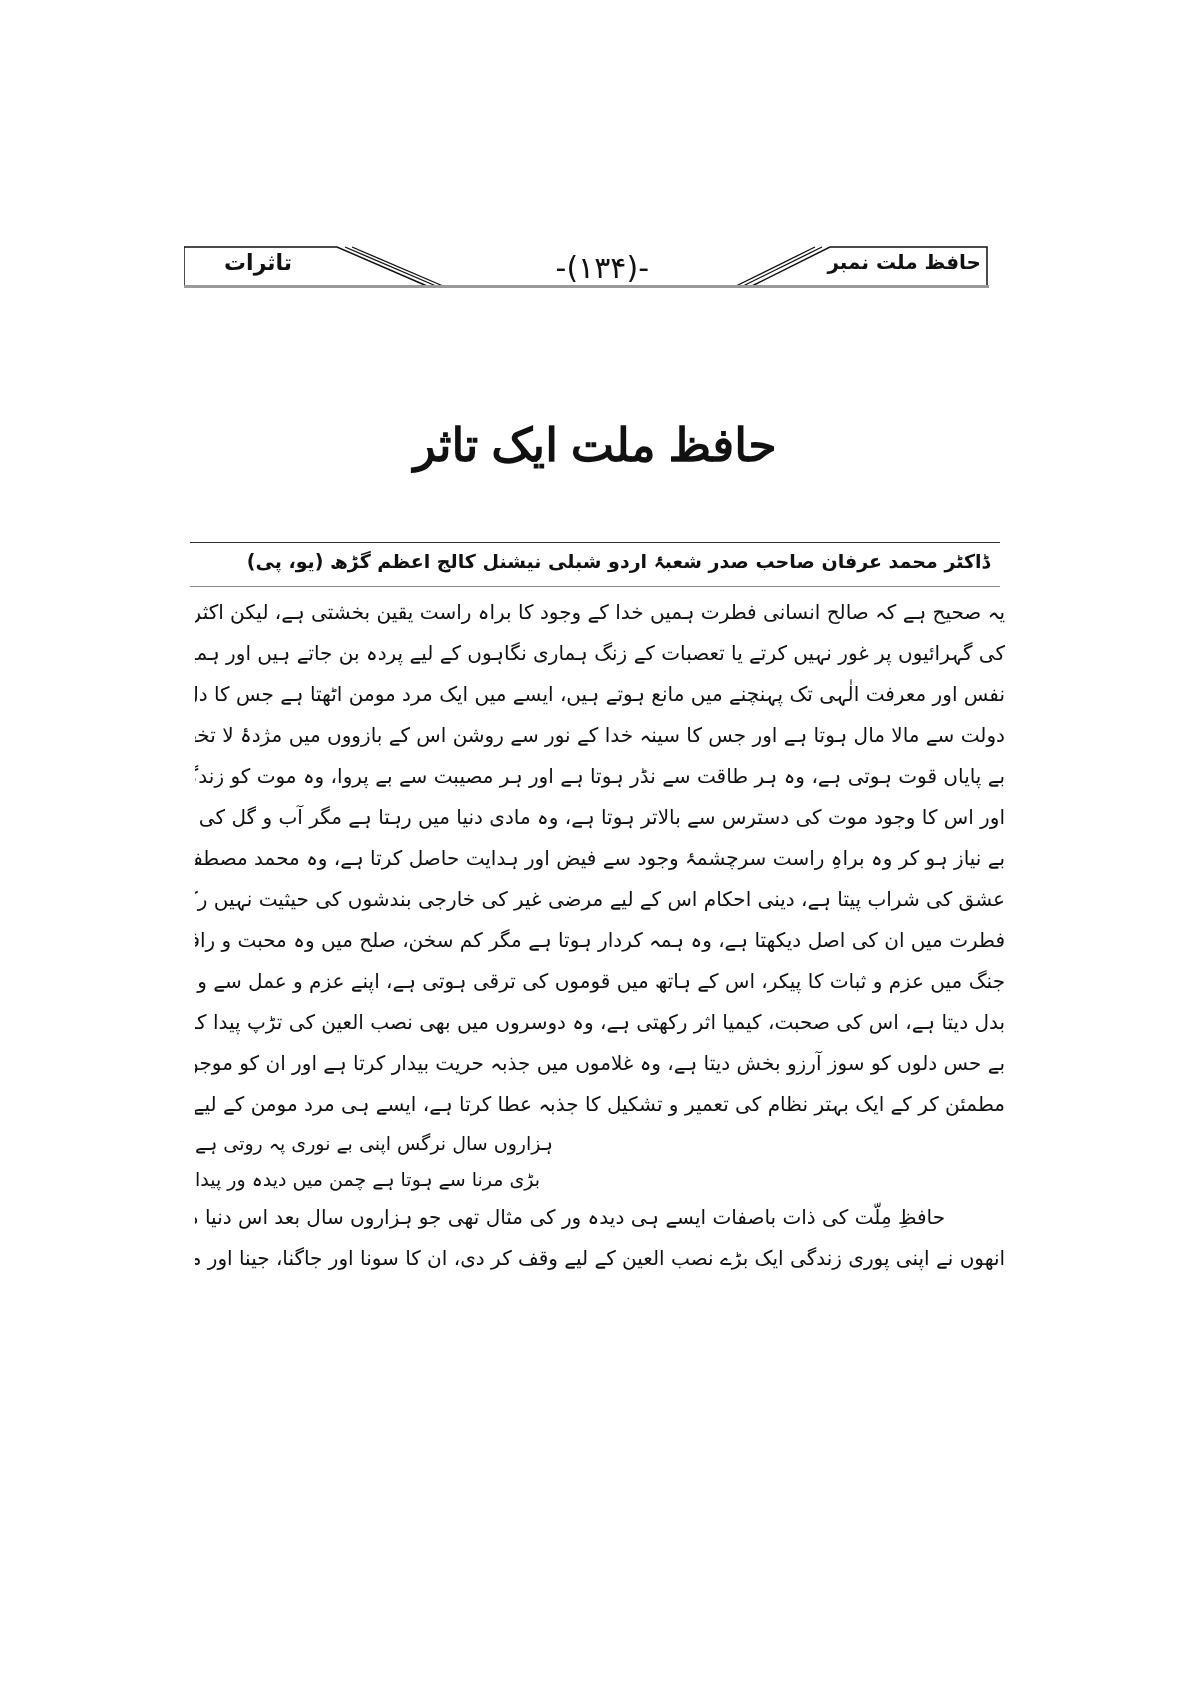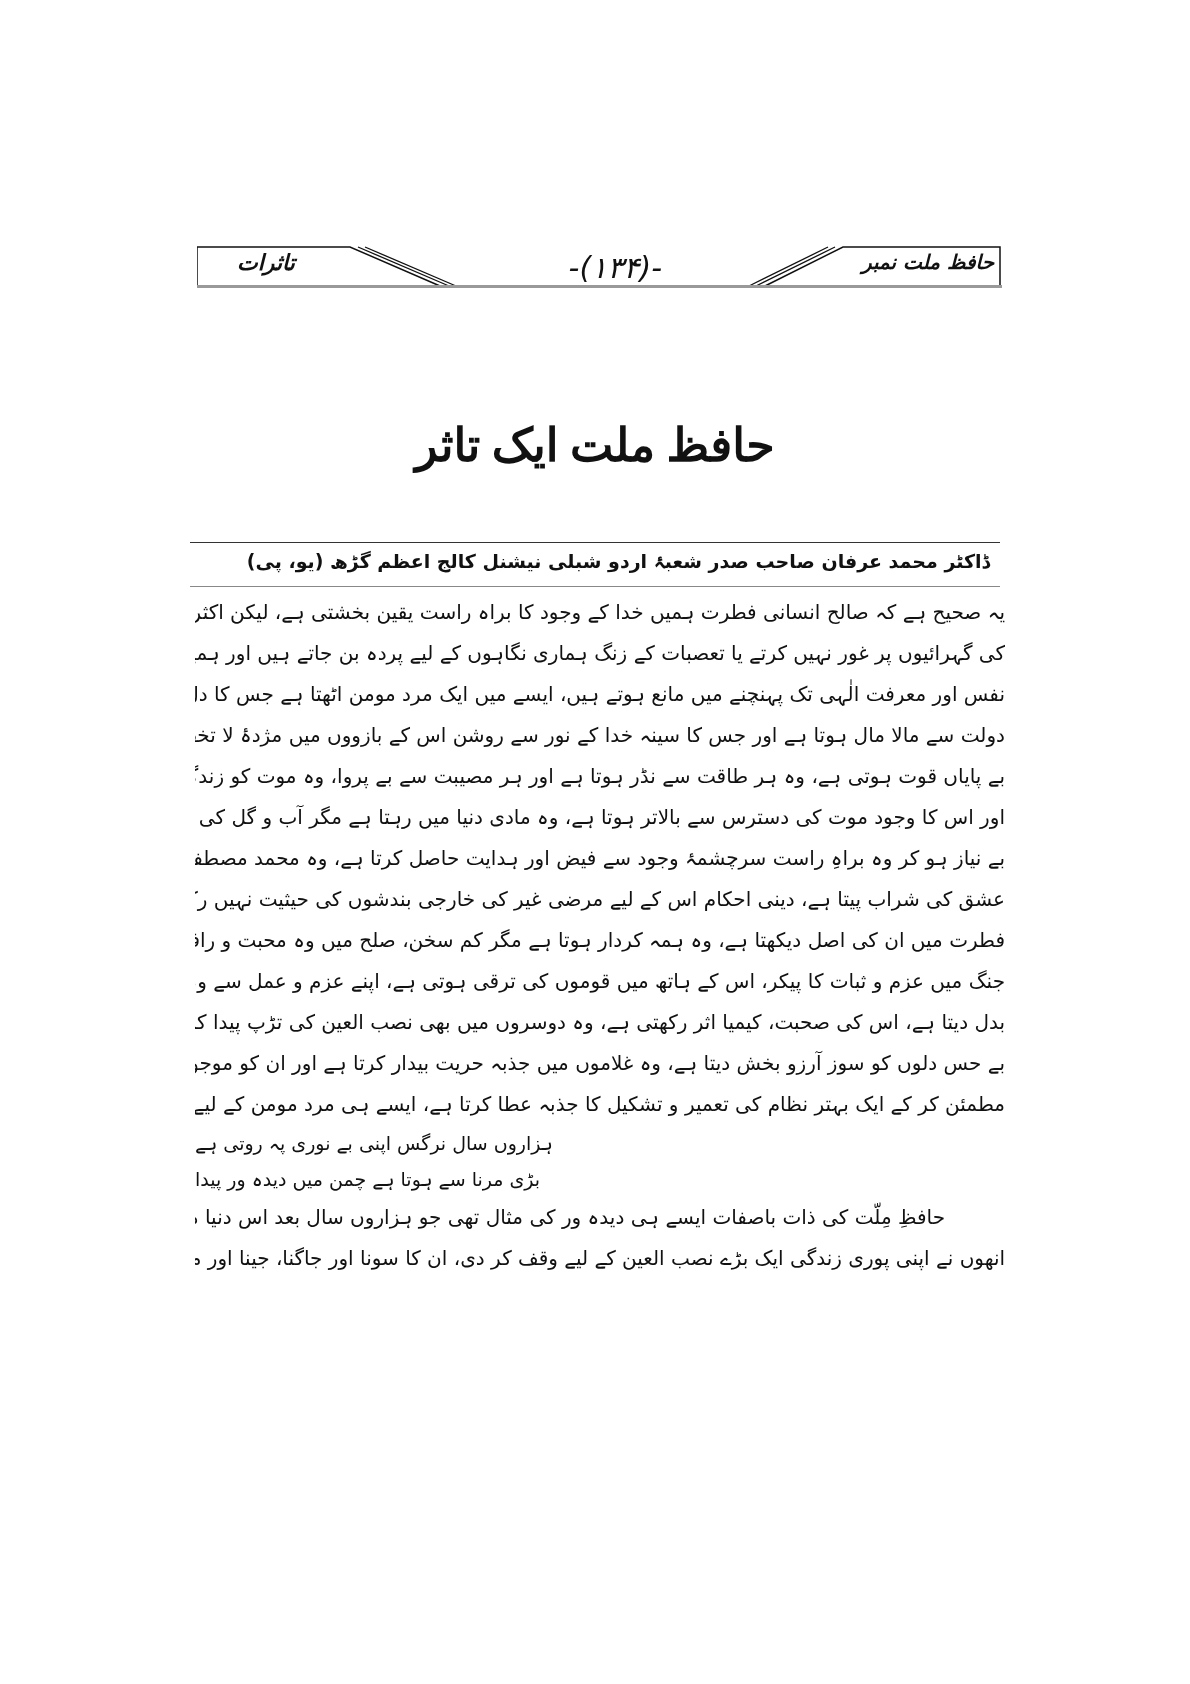--- a/index.html
+++ b/index.html
@@ -1,24 +1,24 @@
 <!DOCTYPE html>
 <html><head>
   <meta charset="utf-8">
   <style>
     html, body { margin: 0; padding: 0; background: #ffffff; }
     body { width: 1190px; height: 1684px; position: relative; overflow: hidden;
            font-family: "DejaVu Sans", sans-serif; color: #111; }
-    .header { position: absolute; left: 197px; top: 246px; width: 805px; height: 42px; font-style: italic; }
+    .header { position: absolute; left: 184px; top: 246px; width: 805px; height: 42px; }
     .header svg { position: absolute; left: 0; top: 0; }
     .hdr-left { position: absolute; left: 40px; top: 4px; font-size: 22px; font-weight: bold; direction: rtl; }
     .hdr-right { position: absolute; right: 8px; top: 4px; font-size: 20px; font-weight: bold; direction: rtl; margin-left: 38px; }
     .hdr-page { position: absolute; left: 345px; top: 4px; width: 120px; text-align: right; font-size: 30px; }
     .title { position: absolute; left: 0; width: 1190px; top: 418px; text-align: center;
-             font-size: 46px; font-weight: bold; direction: rtl; font-family: Liberation Serif, serif; }
+             font-size: 46px; font-weight: bold; direction: rtl; font-family: Liberation Sans, sans-serif; }
     .rule { position: absolute; left: 190px; width: 810px; top: 542px; height: 0; border-top: 1.5px solid #333; }
     .byline { position: absolute; left: 180px; width: 810px; top: 550px; text-align: right;
               font-size: 19px; font-weight: bold; direction: rtl; }
     .rule2 { position: absolute; left: 190px; width: 810px; top: 586px; height: 0; border-top: 1px solid #888; }
     .body { position: absolute; left: 195px; width: 810px; top: 592px; direction: rtl; }
     .line { height: 41px; line-height: 41px; font-size: 20px; text-align: justify; text-align-last: justify; white-space: nowrap; overflow: hidden; }
     .line.last { text-align-last: right; }
     .verse { height: 36px; line-height: 36px; font-size: 19px; text-align: left; }
   </style>
 </head>

